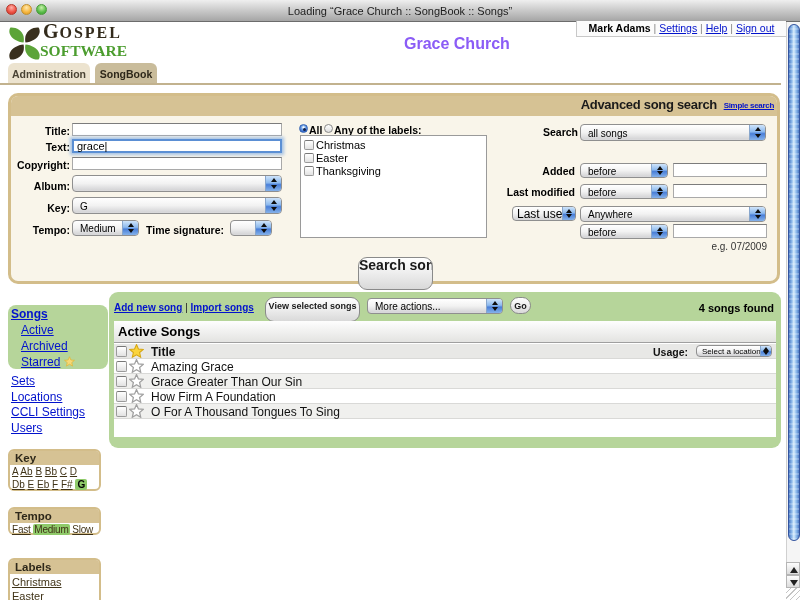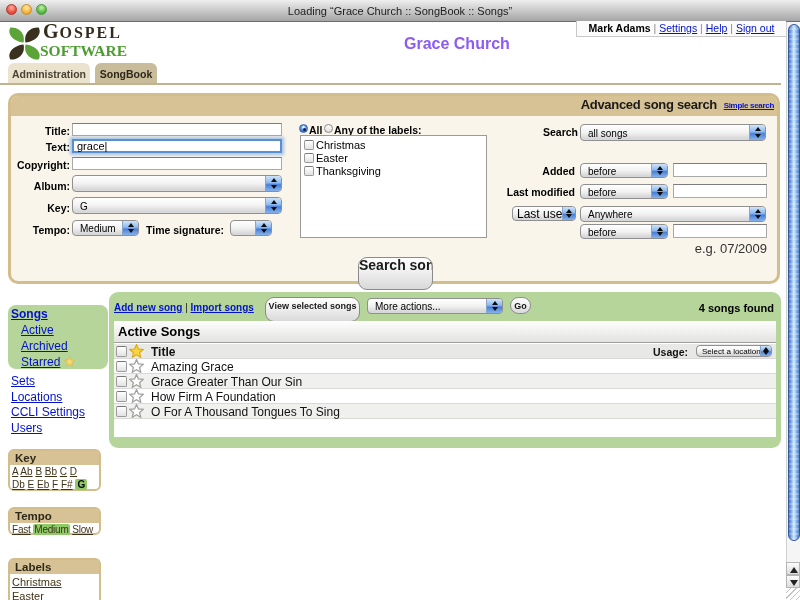--- a/index.html
+++ b/index.html
@@ -197,21 +197,21 @@
   <div class="sel abs" style="left:580px; top:206px; width:186px; height:16px;">
       <span class="txt">Anywhere</span>
       <span class="cap"></span>
     </div>
 
   <div class="sel abs" style="left:580px; top:224px; width:88px; height:15px; font-size:10px;">
       <span class="txt">before</span>
       <span class="cap"></span>
     </div>
   <div class="tinput abs" style="left:673px; top:224px; width:94px; height:14px;"></div>
-  <div class="abs" style="left:680px; top:241px; width:87px; font-size:13px; color:#333; text-align:right;">e.g. 07/2009</div>
+  <div class="abs" style="left:680px; top:241px; width:87px; font-size:10px; color:#333; text-align:right;">e.g. 07/2009</div>
 
   <div class="btn abs" style="left:358px; top:257px; width:75px; height:33px; line-height:14px; font-size:14px;">Search songs</div>
 
   <div id="greenmain" class="abs"></div>
   <div class="abs" style="left:114px; top:302px; font-size:10px; font-weight:bold; white-space:nowrap;">
     <a href="#">Add new song</a> <span style="font-weight:normal; color:#222;">|</span> <a href="#">Import songs</a>
   </div>
   <div class="btn abs" style="left:265px; top:297px; width:95px; height:25px; line-height:16px; font-size:9px;">View selected songs</div>
   <div class="sel abs" style="left:367px; top:298px; width:136px; height:16px;">
       <span class="txt">More actions...</span>

